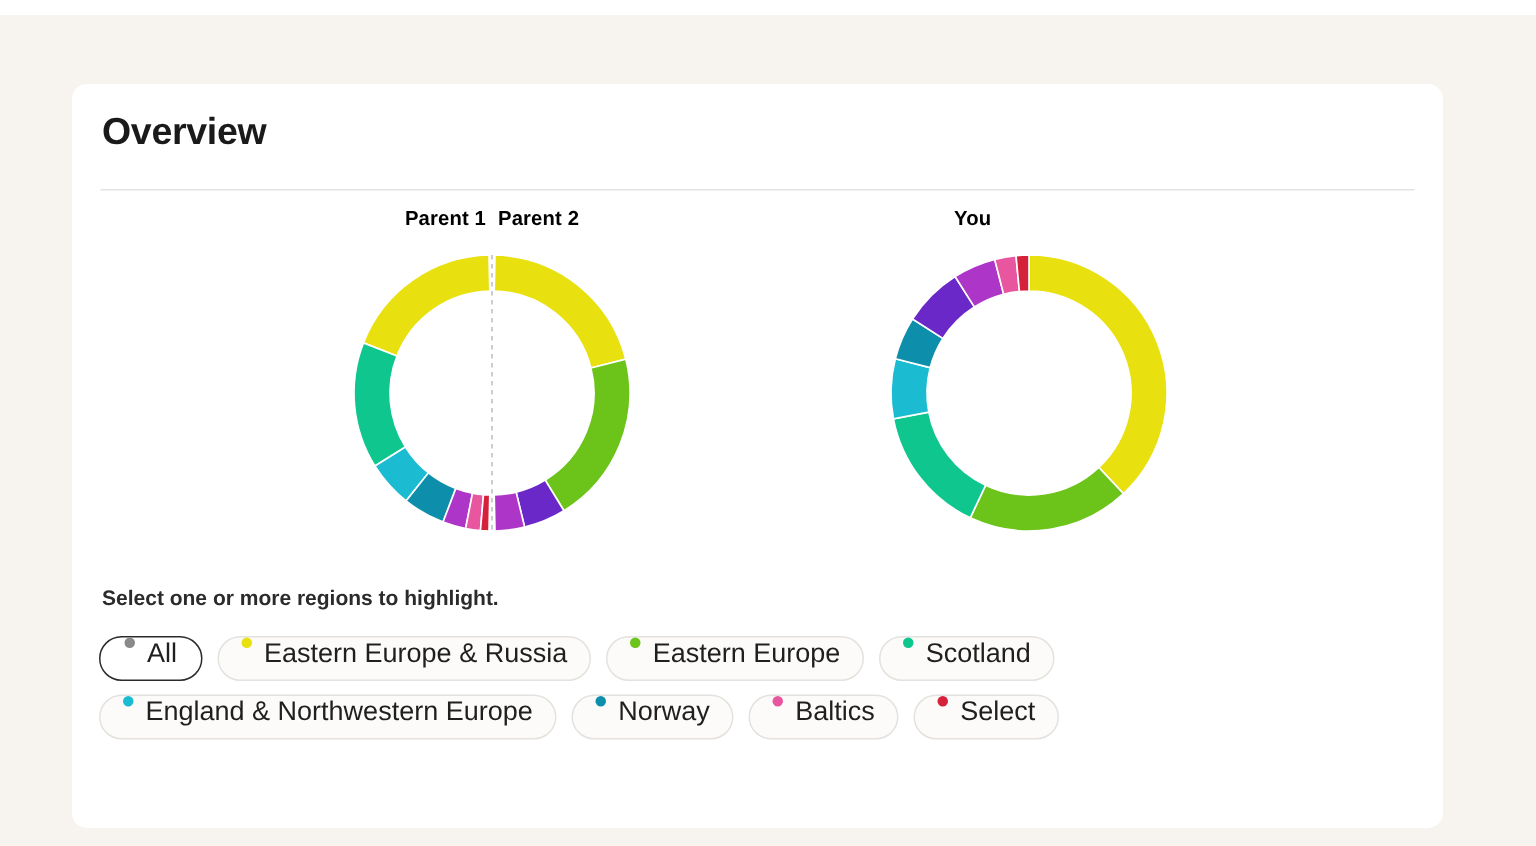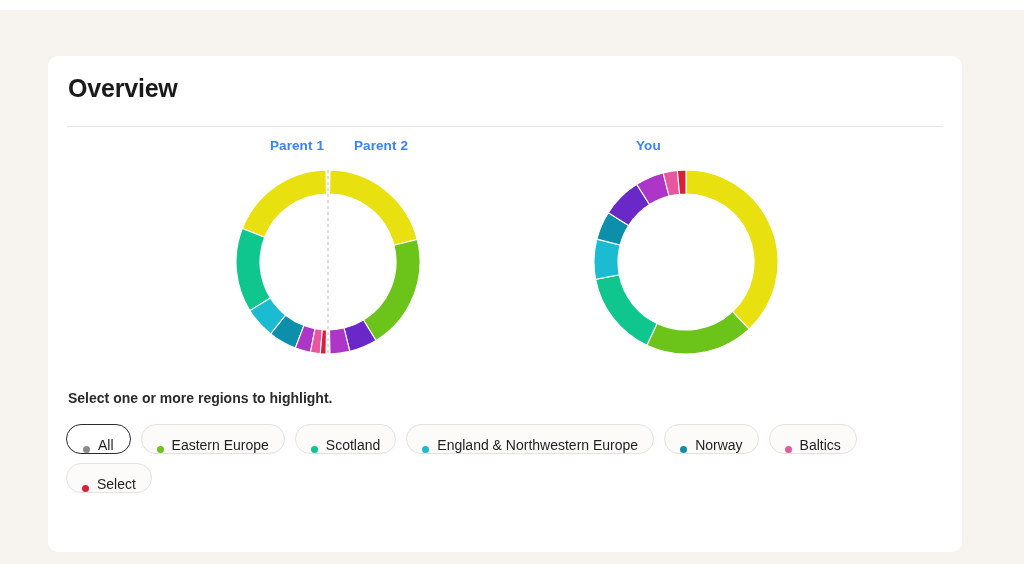--- a/index.html
+++ b/index.html
@@ -66,29 +66,29 @@
     top: 0;
     width: 260px;
     text-align: center;
   }
   .chart-parents { left: 150px; }
   .chart-you { left: 508px; }
   .chart-labels {
     height: 24px;
     font-size: 13.5px;
     font-weight: bold;
-    color: #3b82f6;
+    color: #000000;
     letter-spacing: 0.1px;
     display: flex;
     justify-content: center;
     align-items: flex-start;
   }
   .chart-labels span { display: inline-block; }
   .lbl-p1 { width: 76px; text-align: right; padding-right: 4px; }
-  .lbl-p2 { width: 76px; text-align: right; padding-left: 4px; }
+  .lbl-p2 { width: 76px; text-align: left; padding-left: 4px; }
   .lbl-you { width: 100px; text-align: left; }
   .donut-wrap {
     position: relative;
     width: 260px;
     height: 200px;
     display: flex;
     justify-content: center;
     align-items: flex-start;
   }
   .donut-wrap svg { display: block; }
@@ -105,27 +105,27 @@
     position: absolute;
     left: 18px;
     top: 368px;
     width: 880px;
     display: flex;
     flex-wrap: wrap;
     gap: 9px 10px;
   }
   .pill {
     display: inline-flex;
-    align-items: flex-end;
+    align-items: flex-start;
     height: 30px;
     padding: 0 15px;
     border-radius: 16px;
     border: 1px solid #e4e2de;
     background: #fcfbfa;
-    font-size: 14px;
+    font-size: 18px;
     color: #1f1f1f;
     white-space: nowrap;
     box-sizing: border-box;
     cursor: pointer;
   }
   .pill.selected {
     border: 1.6px solid #2b2b2b;
     background: #ffffff;
     padding: 0 16px;
   }
@@ -198,20 +198,24 @@
 
     </div>
 
     <div class="prompt">Select one or more regions to highlight.</div>
 
     <div class="pills" id="pills">
       <div class="pill selected">
         <span class="dot" style="background: rgb(138, 138, 138);"></span>
         <span>All</span>
       </div>
+    <div class="pill">
+          <span class="dot" style="background: rgb(233, 224, 16);"></span>
+          <span>Eastern Europe &amp; Russia</span>
+        </div>
         <div class="pill">
           <span class="dot" style="background: rgb(108, 196, 26);"></span>
           <span>Eastern Europe</span>
         </div>
         <div class="pill">
           <span class="dot" style="background: rgb(14, 198, 142);"></span>
           <span>Scotland</span>
         </div>
         <div class="pill">
           <span class="dot" style="background: rgb(27, 188, 210);"></span>

